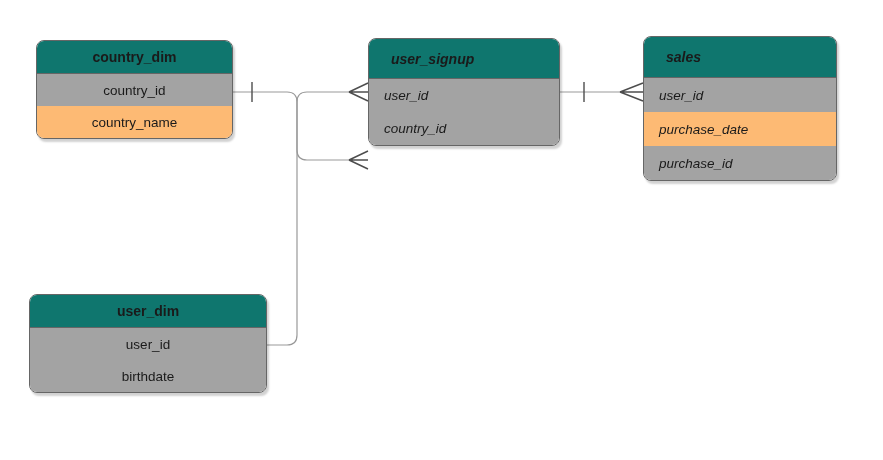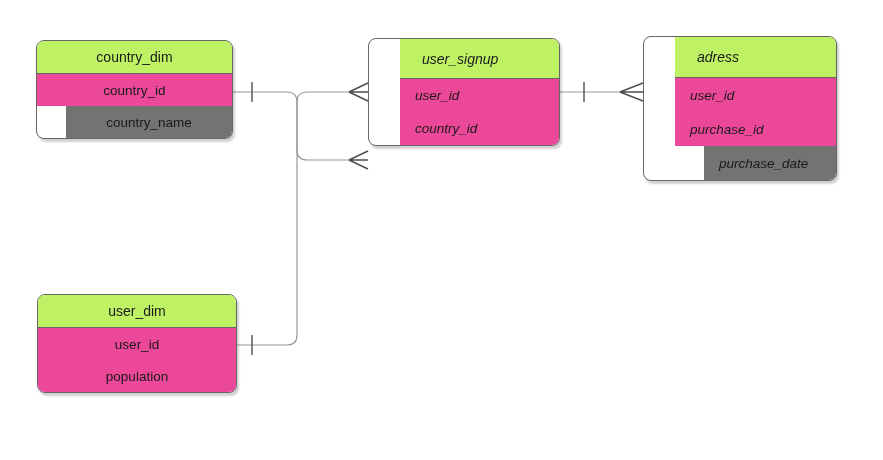--- a/index.html
+++ b/index.html
@@ -19,39 +19,40 @@
     position:absolute;
     border:1px solid #666666;
     border-radius:8px;
     background:#ffffff;
     box-shadow:2px 3px 2px rgba(0,0,0,0.18);
     overflow:hidden;
     color:#1a1a1a;
     font-size:13.5px;
   }
   .thead {
-    background:#bef264;
+    background:#0f766e;
     border-bottom:1px solid #666666;
     display:flex; align-items:center; justify-content:center;
     height:33px;
     font-size:14px;
+    font-weight:bold;
   }
   .trow {
-    background:#ec4899;
+    background:#a3a3a3;
     display:flex; align-items:center; justify-content:center;
     height:32px;
   }
-  .trow.alt { background:#737373;margin-left:29px; }
+  .trow.alt { background:#fdba74; }
 
   .left-align .thead { justify-content:flex-start; padding-left:22px; }
   .left-align .trow  { justify-content:flex-start; padding-left:15px; }
-  .italicize { font-style:italic;padding-left:31px; }
+  .italicize { font-style:italic; }
 
   .t-country   { left:36px;  top:40px;  width:197px; }
-  .t-userdim   { left:37px;  top:294px; width:200px; }
+  .t-userdim   { left:29px;  top:294px; width:238px; }
   .t-usersignup{ left:368px; top:38px;  width:192px; }
   .t-usersignup .thead { height:40px; }
   .t-usersignup .trow  { height:33px; }
   .t-sales     { left:643px; top:36px;  width:194px; }
   .t-sales .thead { height:41px; }
   .t-sales .trow  { height:34px; }
 </style>
 </head>
 <body>
 
@@ -84,25 +85,25 @@
     <div class="trow alt">country_name</div>
   </div>
 
   <div class="etable t-usersignup left-align italicize">
     <div class="thead">user_signup</div>
     <div class="trow">user_id</div>
     <div class="trow">country_id</div>
   </div>
 
   <div class="etable t-sales left-align italicize">
-    <div class="thead">adress</div>
+    <div class="thead">sales</div>
     <div class="trow">user_id</div>
+    <div class="trow alt">purchase_date</div>
     <div class="trow">purchase_id</div>
-    <div class="trow alt">purchase_date</div>
   </div>
 
   <div class="etable t-userdim">
     <div class="thead">user_dim</div>
     <div class="trow">user_id</div>
-    <div class="trow">population</div>
+    <div class="trow">birthdate</div>
   </div>
 
 </div>
 
 </body></html>

